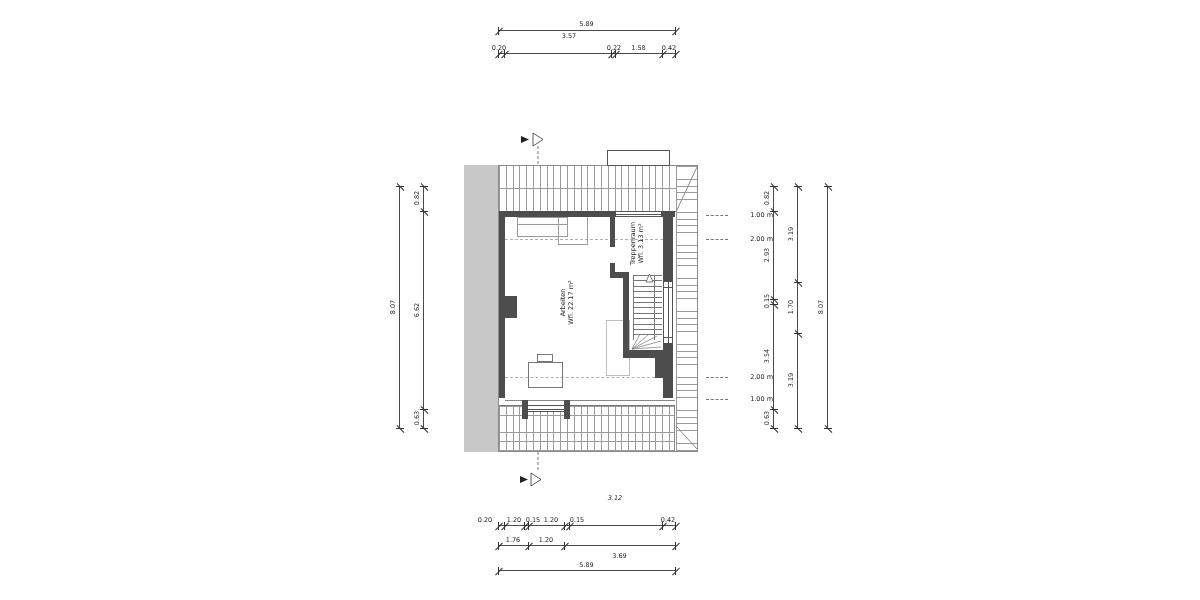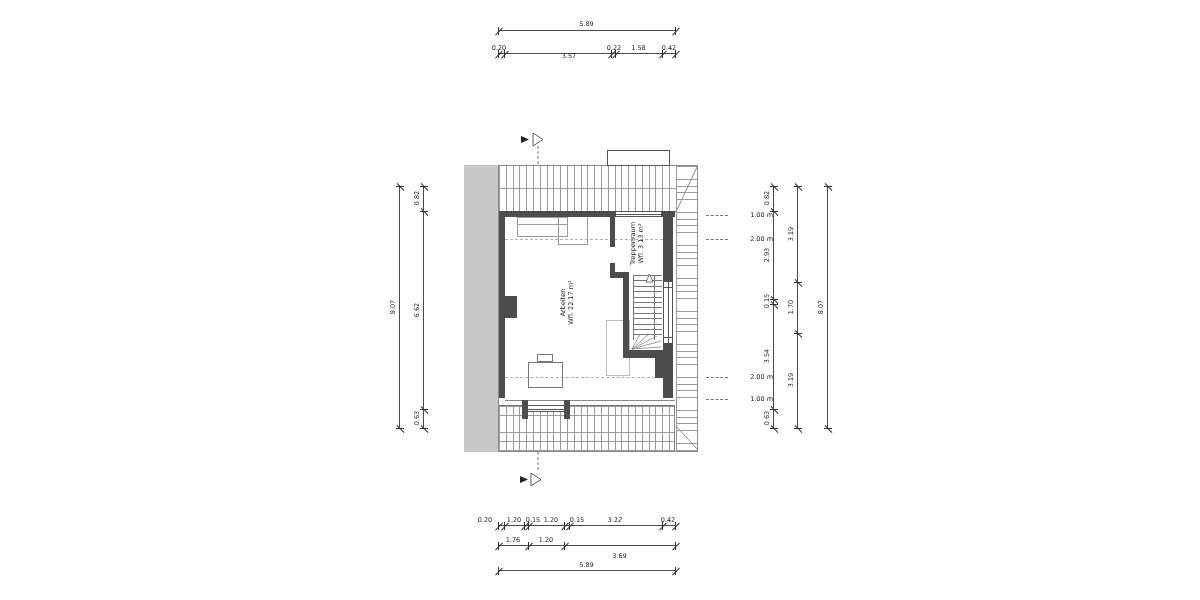--- a/index.html
+++ b/index.html
@@ -59,41 +59,41 @@
 
   <div class="dim-h" style="left:498px;top:53px;width:177px;">
       <span class="tick" style="left: 0px;"></span>
       <span class="tick" style="left: 6px;"></span>
       <span class="tick" style="left: 113px;"></span>
       <span class="tick" style="left: 117px;"></span>
       <span class="tick" style="left: 164px;"></span>
       <span class="tick" style="left: 177px;"></span>
     </div>
   <span class="dlab" style="left:486px;top:44px;width:26px;">0.20</span>
-  <span class="dlab" style="left:504px;top:52px;width:130px;">3.57</span>
+  <span class="dlab" style="left:504px;top:32px;width:130px;">3.57</span>
   <span class="dlab" style="left:601px;top:44px;width:26px;">0.22</span>
   <span class="dlab" style="left:615px;top:44px;width:47px;">1.58</span>
   <span class="dlab" style="left:655px;top:44px;width:28px;">0.42</span>
 
   <div class="dim-h" style="left:498px;top:525px;width:177px;">
       <span class="tick" style="left: 0px;"></span>
       <span class="tick" style="left: 6px;"></span>
       <span class="tick" style="left: 26px;"></span>
       <span class="tick" style="left: 30px;"></span>
       <span class="tick" style="left: 66px;"></span>
       <span class="tick" style="left: 71px;"></span>
       <span class="tick" style="left: 164px;"></span>
       <span class="tick" style="left: 177px;"></span>
     </div>
   <span class="dlab" style="left:473px;top:516px;width:24px;">0.20</span>
   <span class="dlab" style="left:502px;top:516px;width:24px;">1.20</span>
   <span class="dlab" style="left:521px;top:516px;width:24px;">0.15</span>
   <span class="dlab" style="left:539px;top:516px;width:24px;">1.20</span>
   <span class="dlab" style="left:565px;top:516px;width:24px;">0.15</span>
-  <span class="dlab" style="left:603px;top:516px;width:24px;font-style:italic;">3.12</span>
+  <span class="dlab" style="left:603px;top:494px;width:24px;font-style:italic;">3.12</span>
   <span class="dlab" style="left:656px;top:516px;width:24px;">0.42</span>
 
   <div class="dim-h" style="left:498px;top:545px;width:177px;">
       <span class="tick" style="left: 0px;"></span>
       <span class="tick" style="left: 30px;"></span>
       <span class="tick" style="left: 66px;"></span>
       <span class="tick" style="left: 177px;"></span>
     </div>
   <span class="dlab" style="left:498px;top:536px;width:30px;">1.76</span>
   <span class="dlab" style="left:528px;top:536px;width:36px;">1.20</span>

